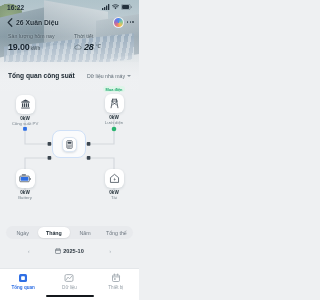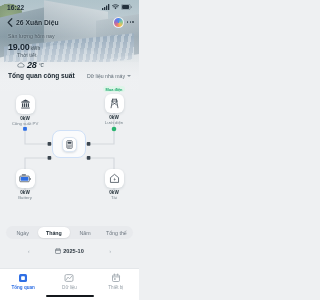--- a/index.html
+++ b/index.html
@@ -84,21 +84,21 @@
     width:11px; height:11px; border-radius:50%;
     background:conic-gradient(#4e86ef,#7bc8a4,#f0c14b,#e8727d,#8a6fd1,#4e86ef);
     border:.5px solid rgba(255,255,255,.85);
   }
   .nav-dots { display:flex; gap:1.3px; margin-left:3px; align-items:center; }
   .nav-dots i { width:1.6px; height:1.6px; border-radius:50%; background:#45525c; display:block; }
 
   
   #herostats {
     position:absolute; left:0; top:33px; width:139px; z-index:8;
-    display:flex; padding:0 8px;flex-direction:column;
+    display:flex; padding:0 8px;
   }
   .hs-col { flex:1; }
   .hs-col.right { padding-left:9px; }
   .hs-label { font-size:5.2px; color:#46555f; letter-spacing:.05px; text-shadow:0 0 2px rgba(255,255,255,.6); }
   .hs-valrow { display:flex; align-items:baseline; gap:1px; margin-top:2.5px; }
   .hs-val { font-size:9px; font-weight:700; color:#16222b; letter-spacing:-.2px; }
   .hs-unit { font-size:4.6px; color:#5b6972; font-weight:600; }
   .hs-wrow { display:flex; align-items:center; gap:2px; margin-top:2.5px;font-style:italic; }
   .hs-wicon { width:8px; height:8px; }
 

